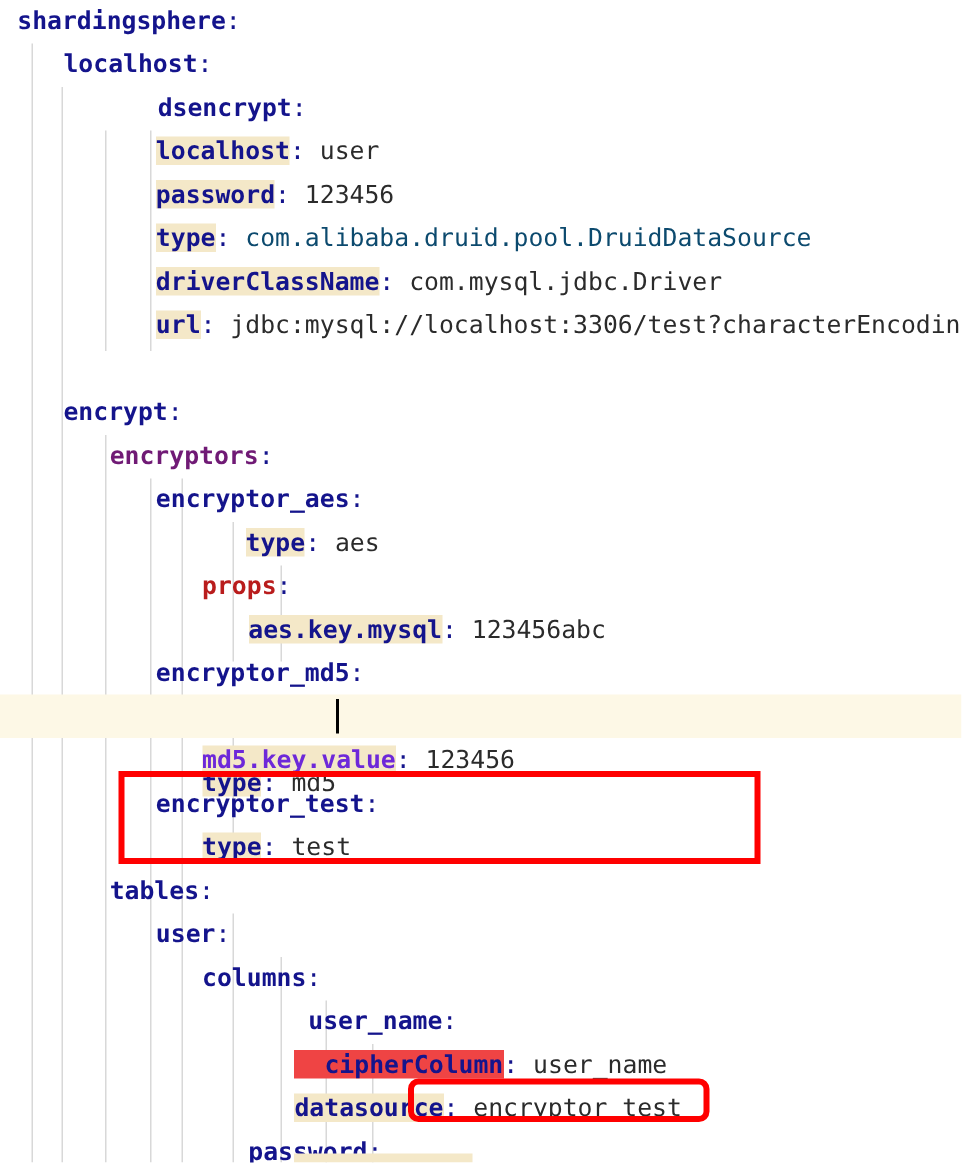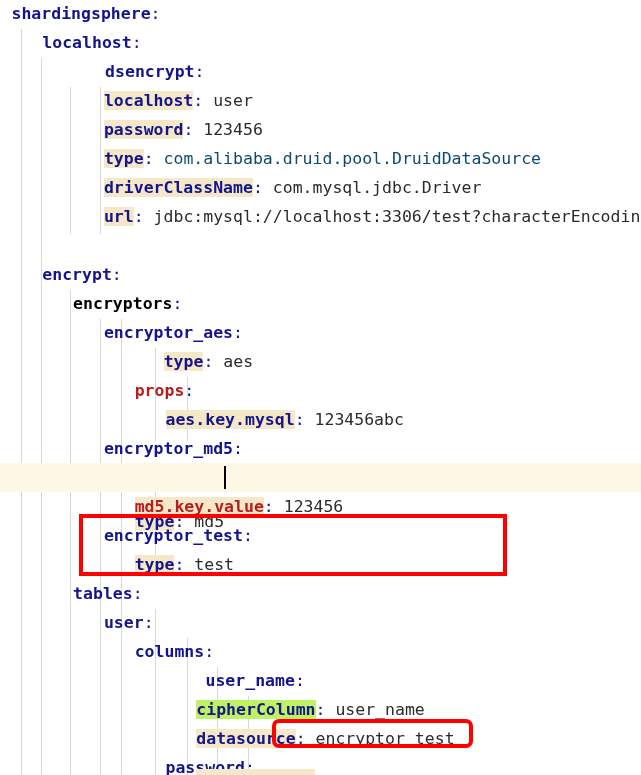--- a/index.html
+++ b/index.html
@@ -127,35 +127,35 @@
       <div class="line" style="top: -1px;"><span class="txt" style="width: 11.5px;"></span><span class="mapkey" style="color: rgb(20, 20, 140);">shardingsphere</span><span class="punct" style="color: rgb(20, 20, 140);">:</span></div>
       <div class="line" style="top: 28px;"><span class="txt" style="width: 42.3px;"></span><span class="mapkey" style="color: rgb(20, 20, 140);">localhost</span><span class="punct" style="color: rgb(20, 20, 140);">:</span></div>
       <div class="line" style="top: 57px; padding-left: 32px;"><span class="txt" style="width: 73.1px;"></span><span class="mapkey" style="color: rgb(20, 20, 140);">dsencrypt</span><span class="punct" style="color: rgb(20, 20, 140);">:</span></div>
       <div class="line" style="top: 86px;"><span class="txt" style="width: 103.9px;"></span><span class="key" style="color: rgb(20, 20, 140); background: rgb(244, 232, 200);">localhost</span><span class="punct" style="color: rgb(20, 20, 140);">:</span><span class="val" style="color: rgb(43, 43, 43);"> user</span></div>
       <div class="line" style="top: 115px;"><span class="txt" style="width: 103.9px;"></span><span class="key" style="color: rgb(20, 20, 140); background: rgb(244, 232, 200);">password</span><span class="punct" style="color: rgb(20, 20, 140);">:</span><span class="val" style="color: rgb(43, 43, 43);"> 123456</span></div>
       <div class="line" style="top: 144px;"><span class="txt" style="width: 103.9px;"></span><span class="key" style="color: rgb(20, 20, 140); background: rgb(244, 232, 200);">type</span><span class="punct" style="color: rgb(20, 20, 140);">:</span><span class="val" style="color: #0c4a6e;"> com.alibaba.druid.pool.DruidDataSource</span></div>
       <div class="line" style="top: 173px;"><span class="txt" style="width: 103.9px;"></span><span class="key" style="color: rgb(20, 20, 140); background: rgb(244, 232, 200);">driverClassName</span><span class="punct" style="color: rgb(20, 20, 140);">:</span><span class="val" style="color: rgb(43, 43, 43);"> com.mysql.jdbc.Driver</span></div>
       <div class="line" style="top: 202px;"><span class="txt" style="width: 103.9px;"></span><span class="key" style="color: rgb(20, 20, 140); background: rgb(244, 232, 200);">url</span><span class="punct" style="color: rgb(20, 20, 140);">:</span><span class="val" style="color: rgb(43, 43, 43);"> jdbc:mysql://localhost:3306/test?characterEncoding</span></div>
       <div class="line" style="top: 231px;">&nbsp;</div>
       <div class="line" style="top: 260px;"><span class="txt" style="width: 42.3px;"></span><span class="mapkey" style="color: rgb(20, 20, 140);">encrypt</span><span class="punct" style="color: rgb(20, 20, 140);">:</span></div>
-      <div class="line" style="top: 289px;"><span class="txt" style="width: 73.1px;"></span><span class="mapkey" style="color: #000000;">encryptors</span><span class="punct" style="color: rgb(20, 20, 140);">:</span></div>
+      <div class="line" style="top: 289px;"><span class="txt" style="width: 73.1px;"></span><span class="mapkey" style="color: #701a75;">encryptors</span><span class="punct" style="color: rgb(20, 20, 140);">:</span></div>
       <div class="line" style="top: 318px;"><span class="txt" style="width: 103.9px;"></span><span class="mapkey" style="color: rgb(20, 20, 140);">encryptor_aes</span><span class="punct" style="color: rgb(20, 20, 140);">:</span></div>
       <div class="line" style="top: 347px; padding-left: 29px;"><span class="txt" style="width: 134.7px;"></span><span class="key" style="color: rgb(20, 20, 140); background: rgb(244, 232, 200);">type</span><span class="punct" style="color: rgb(20, 20, 140);">:</span><span class="val" style="color: rgb(43, 43, 43);"> aes</span></div>
       <div class="line" style="top: 376px;"><span class="txt" style="width: 134.7px;"></span><span class="mapkey" style="color: #b91c1c;">props</span><span class="punct" style="color: rgb(20, 20, 140);">:</span></div>
       <div class="line" style="top: 405px;"><span class="txt" style="width: 165.5px;"></span><span class="key" style="color: rgb(20, 20, 140); background: rgb(244, 232, 200);">aes.key.mysql</span><span class="punct" style="color: rgb(20, 20, 140);">:</span><span class="val" style="color: rgb(43, 43, 43);"> 123456abc</span></div>
       <div class="line" style="top: 434px;"><span class="txt" style="width: 103.9px;"></span><span class="mapkey" style="color: rgb(20, 20, 140);">encryptor_md5</span><span class="punct" style="color: rgb(20, 20, 140);">:</span></div>
       <div class="line" style="top: 463px; margin-top: 44px;"><span class="txt" style="width: 134.7px;"></span><span class="key" style="color: rgb(20, 20, 140); background: rgb(244, 232, 200);">type</span><span class="punct" style="color: rgb(20, 20, 140);">:</span><span class="val" style="color: rgb(43, 43, 43);"> md5</span></div>
-      <div class="line" style="top: 492px;"><span class="txt" style="width: 134.7px;"></span><span class="key" style="color: #b91c1c; background: rgb(244, 232, 200);">md5.key.value</span><span class="punct" style="color: rgb(20, 20, 140);">:</span><span class="val" style="color: rgb(43, 43, 43);"> 123456</span></div>
+      <div class="line" style="top: 492px;"><span class="txt" style="width: 134.7px;"></span><span class="key" style="color: #6d28d9; background: rgb(244, 232, 200);">md5.key.value</span><span class="punct" style="color: rgb(20, 20, 140);">:</span><span class="val" style="color: rgb(43, 43, 43);"> 123456</span></div>
       <div class="line" style="top: 521px;"><span class="txt" style="width: 103.9px;"></span><span class="mapkey" style="color: rgb(20, 20, 140);">encryptor_test</span><span class="punct" style="color: rgb(20, 20, 140);">:</span></div>
       <div class="line" style="top: 550px;"><span class="txt" style="width: 134.7px;"></span><span class="key" style="color: rgb(20, 20, 140); background: rgb(244, 232, 200);">type</span><span class="punct" style="color: rgb(20, 20, 140);">:</span><span class="val" style="color: rgb(43, 43, 43);"> test</span></div>
       <div class="line" style="top: 579px;"><span class="txt" style="width: 73.1px;"></span><span class="mapkey" style="color: rgb(20, 20, 140);">tables</span><span class="punct" style="color: rgb(20, 20, 140);">:</span></div>
       <div class="line" style="top: 608px;"><span class="txt" style="width: 103.9px;"></span><span class="mapkey" style="color: rgb(20, 20, 140);">user</span><span class="punct" style="color: rgb(20, 20, 140);">:</span></div>
       <div class="line" style="top: 637px;"><span class="txt" style="width: 134.7px;"></span><span class="mapkey" style="color: rgb(20, 20, 140);">columns</span><span class="punct" style="color: rgb(20, 20, 140);">:</span></div>
       <div class="line" style="top: 666px; margin-left: 40px;"><span class="txt" style="width: 165.5px;"></span><span class="mapkey" style="color: rgb(20, 20, 140);">user_name</span><span class="punct" style="color: rgb(20, 20, 140);">:</span></div>
-      <div class="line" style="top: 695px;"><span class="txt" style="width: 196.3px;"></span><span class="key" style="color: rgb(20, 20, 140); background: #bef264;">cipherColumn</span><span class="punct" style="color: rgb(20, 20, 140);">:</span><span class="val" style="color: rgb(43, 43, 43);"> user_name</span></div>
+      <div class="line" style="top: 695px;"><span class="txt" style="width: 196.3px;"></span><span class="key" style="color: rgb(20, 20, 140); background: #ef4444; padding-left: 20px;">cipherColumn</span><span class="punct" style="color: rgb(20, 20, 140);">:</span><span class="val" style="color: rgb(43, 43, 43);"> user_name</span></div>
       <div class="line" style="top: 724px;"><span class="txt" style="width: 196.3px;"></span><span class="key" style="color: rgb(20, 20, 140); background: rgb(244, 232, 200);">datasource</span><span class="punct" style="color: rgb(20, 20, 140);">:</span><span class="val" style="color: rgb(43, 43, 43);"> encryptor_test</span></div>
       <div class="line" style="top: 753px;"><span class="txt" style="width: 165.5px;"></span><span class="mapkey" style="color: rgb(20, 20, 140);">password</span><span class="punct" style="color: rgb(20, 20, 140);">:</span></div>
       <div class="sliver" style="left: 196.3px; top: 769px; width: 119.04px; height: 6px; background: rgb(244, 232, 200);"></div>
     </div>
   <div id="caretlayer">
       <div class="caret" style="left: 223.98px; top: 466px; height: 23px; background: rgb(0, 0, 0);"></div>
     </div>
   <div id="annotations">
       <div class="redbox" style="left: 79px; top: 514px; width: 428px; height: 62px; border-color: rgb(255, 0, 0);"></div>
       <div class="redbox rounded" style="left: 272px; top: 719px; width: 201px; height: 29px; border-color: rgb(255, 0, 0);"></div>

